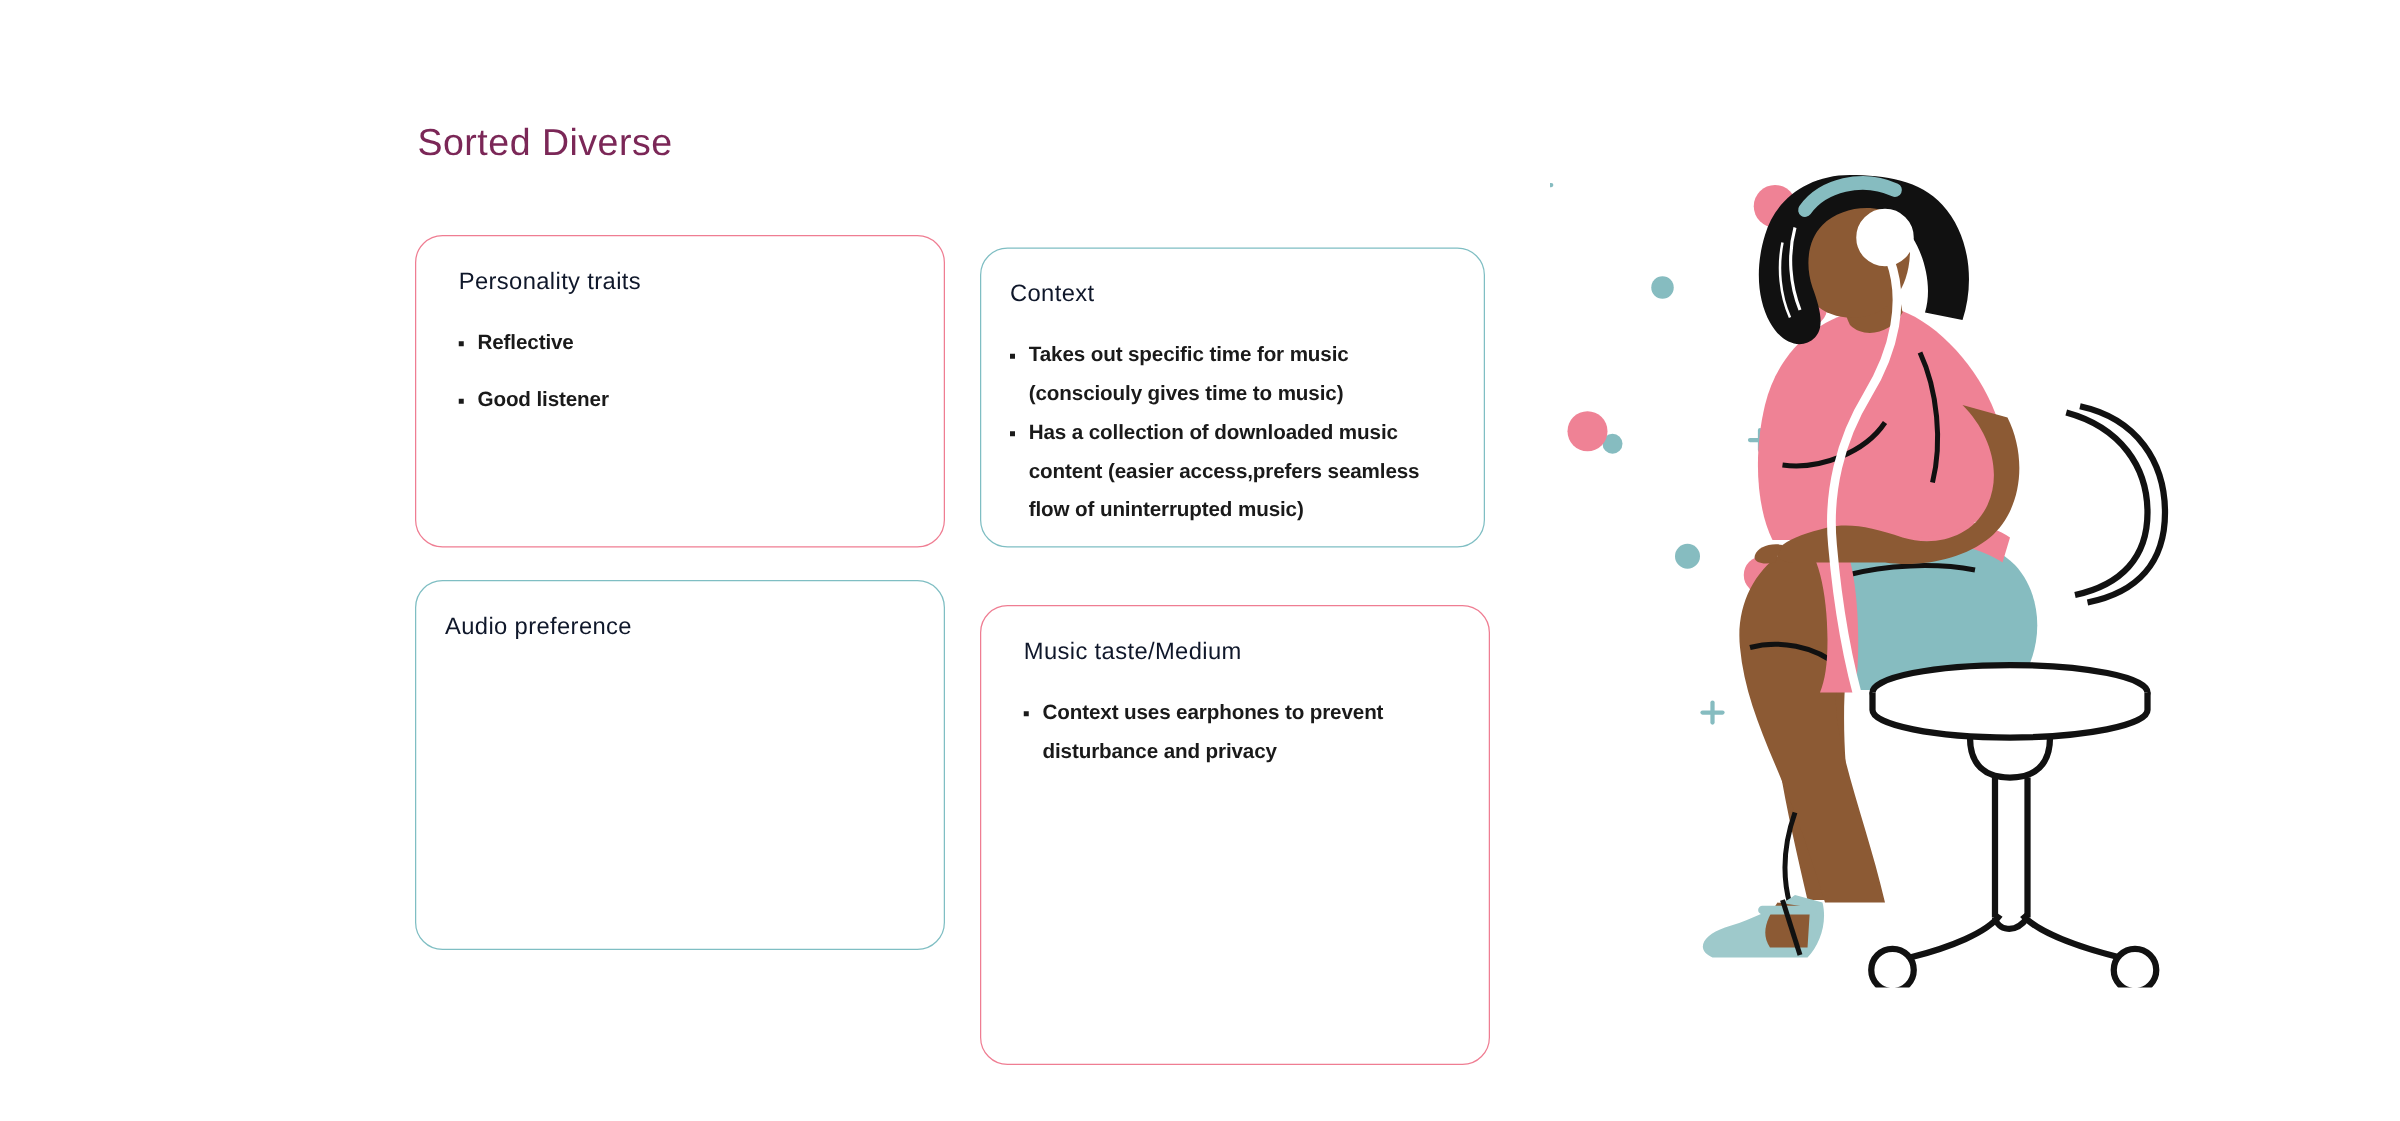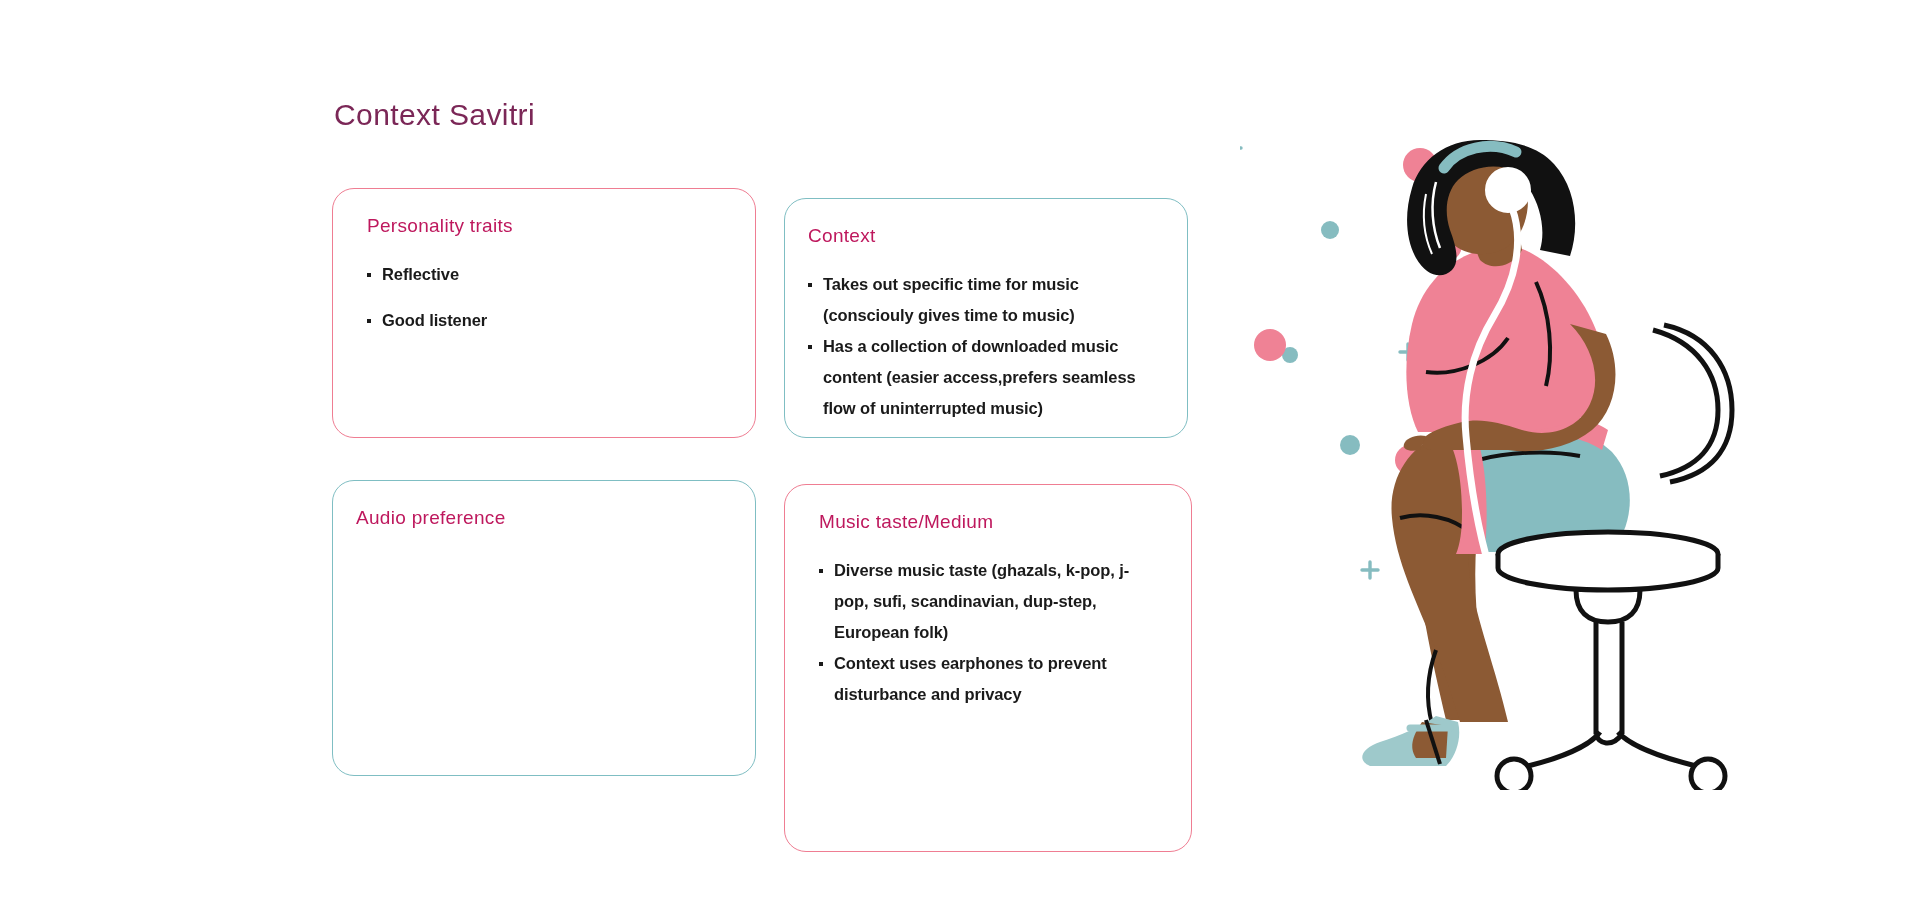--- a/index.html
+++ b/index.html
@@ -37,21 +37,21 @@
     background: #ffffff;
     border: 1.6px solid #e8798f;
     padding: 26px 30px 22px 34px;
   }
   .card.teal { border-color: #7fbec3; padding-left: 23px; }
   .card.pink { border-color: #ef7d92; }
 
   .card-title {
     font-size: 19px;
     font-weight: 400;
-    color: #be185d;
+    color: #0f172a;
     letter-spacing: 0.3px;
     margin-bottom: 22px;
     white-space: nowrap;
   }
 
   .bullets { list-style: none; }
   .bullets li {
     position: relative;
     padding-left: 15px;
     font-size: 16.5px;
@@ -68,39 +68,39 @@
     width: 4px;
     height: 4px;
     background: #1a1a1a;
   }
   .bullets.wide li { margin-bottom: 0px; }
   .bullets.spaced li { margin-bottom: 15px; }
 
   
   #card-personality { left: 332px; top: 188px;  width: 424px; height: 250px; }
   #card-context     { left: 784px; top: 198px;  width: 404px; height: 240px; }
-  #card-audio       { left: 332px; top: 480px;  width: 424px; height: 296px; }
+  #card-audio       { left: 332px; top: 464px;  width: 424px; height: 296px; }
   #card-music       { left: 784px; top: 484px;  width: 408px; height: 368px; }
 
   
   .illustration {
     position: absolute;
     left: 1240px;
     top: 130px;
     width: 640px;
     height: 660px;
   }
   .illustration svg { display: block; width: 100%; height: 100%; }
 </style>
 </head>
 <body>
 
 <div class="slide">
 
-  <div class="page-title">Context Savitri</div>
+  <div class="page-title">Sorted Diverse</div>
 
   <div class="card pink" id="card-personality">
     <div class="card-title">Personality traits</div>
     <ul class="bullets spaced">
       <li>Reflective</li>
       <li>Good listener</li>
     </ul>
   </div>
 
   <div class="card teal" id="card-context">
@@ -111,21 +111,20 @@
     </ul>
   </div>
 
   <div class="card teal" id="card-audio">
     <div class="card-title">Audio preference</div>
   </div>
 
   <div class="card pink" id="card-music">
     <div class="card-title">Music taste/Medium</div>
     <ul class="bullets wide">
-      <li>Diverse music taste (ghazals, k-pop, j-pop, sufi, scandinavian, dup-step, European folk)</li>
       <li>Context uses earphones to prevent disturbance and privacy</li>
     </ul>
   </div>
 
   <div class="illustration">
     <svg viewBox="0 0 640 660" xmlns="http://www.w3.org/2000/svg">
 
       <circle cx="90" cy="100" r="9" fill="#86bcc0"></circle>
       <circle cx="50" cy="225" r="8" fill="#86bcc0"></circle>
       <circle cx="110" cy="315" r="10" fill="#86bcc0"></circle>

